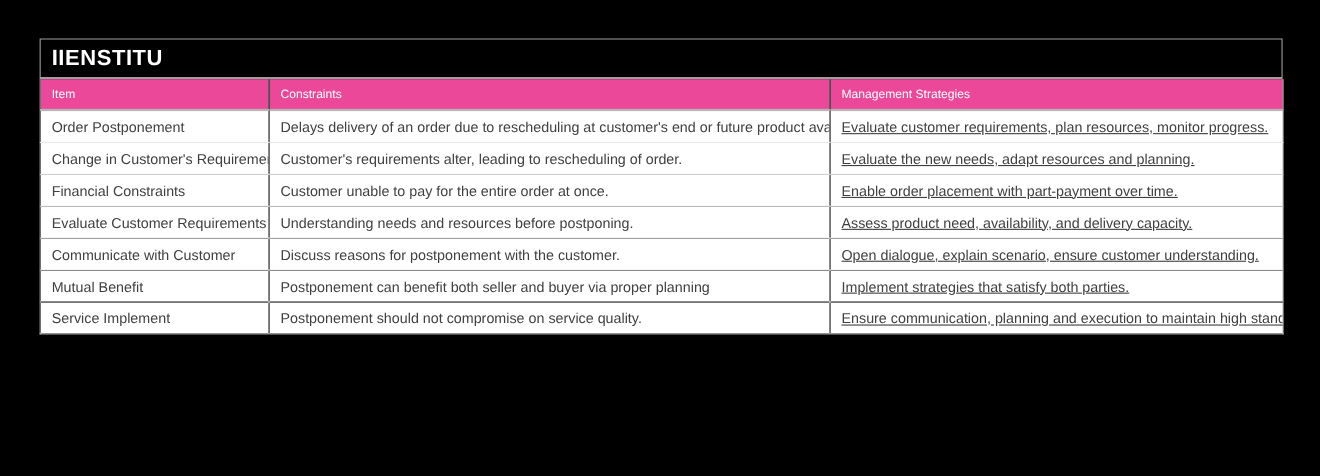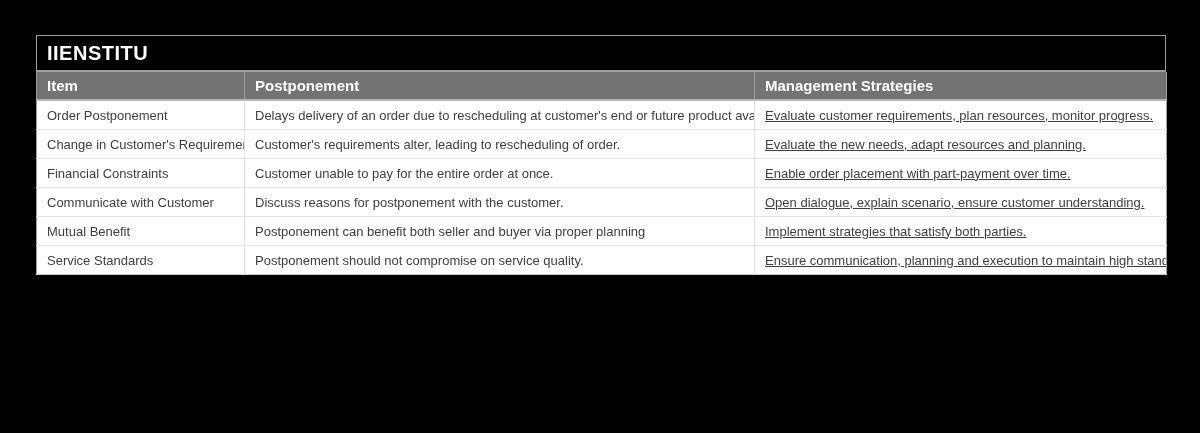--- a/index.html
+++ b/index.html
@@ -45,24 +45,24 @@
     border-collapse: collapse;
     table-layout: fixed;
     border-left: 1px solid #9e9e9e;
     border-right: 1px solid #9e9e9e;
     border-bottom: 1px solid #cfcfcf;
   }
   col.c-item { width: 208px; }
   col.c-expl { width: 510px; }
   col.c-strat { width: 412px; }
   thead th {
-    background: #737373;
+    background: #ec4899;
     color: #ffffff;
-    font-size: 15px;
-    font-weight: 700;
+    font-size: 11px;
+    font-weight: 400;
     text-align: left;
     height: 27px;
     padding: 0 10px;
     border-right: 1px solid #9e9e9e;
     border-bottom: 2px solid #b5b5b5;
     white-space: nowrap;
     overflow: hidden;
   }
   thead th:last-child { border-right: none; }
   tbody td {
@@ -91,51 +91,56 @@
     </div>
     <table class="data-table">
       <colgroup>
         <col class="c-item">
         <col class="c-expl">
         <col class="c-strat">
       </colgroup>
       <thead>
         <tr>
           <th>Item</th>
-          <th>Postponement</th>
+          <th>Constraints</th>
           <th>Management Strategies</th>
         </tr>
       </thead>
       <tbody>
           <tr>
             <td>Order Postponement</td>
             <td>Delays delivery of an order due to rescheduling at customer's end or future product availability.</td>
             <td>Evaluate customer requirements, plan resources, monitor progress.</td>
           </tr>
           <tr>
             <td>Change in Customer's Requirements</td>
             <td>Customer's requirements alter, leading to rescheduling of order.</td>
             <td>Evaluate the new needs, adapt resources and planning.</td>
           </tr>
           <tr>
             <td>Financial Constraints</td>
             <td>Customer unable to pay for the entire order at once.</td>
             <td>Enable order placement with part-payment over time.</td>
           </tr>
           <tr>
+            <td>Evaluate Customer Requirements</td>
+            <td>Understanding needs and resources before postponing.</td>
+            <td>Assess product need, availability, and delivery capacity.</td>
+          </tr>
+          <tr>
             <td>Communicate with Customer</td>
             <td>Discuss reasons for postponement with the customer.</td>
             <td>Open dialogue, explain scenario, ensure customer understanding.</td>
           </tr>
           <tr>
             <td>Mutual Benefit</td>
             <td>Postponement can benefit both seller and buyer via proper planning</td>
             <td>Implement strategies that satisfy both parties.</td>
           </tr>
           <tr>
-            <td>Service Standards</td>
+            <td>Service Implement</td>
             <td>Postponement should not compromise on service quality.</td>
             <td>Ensure communication, planning and execution to maintain high standards.</td>
           </tr>
         </tbody>
     </table>
   </div>
 </div>
 
 </body></html>

